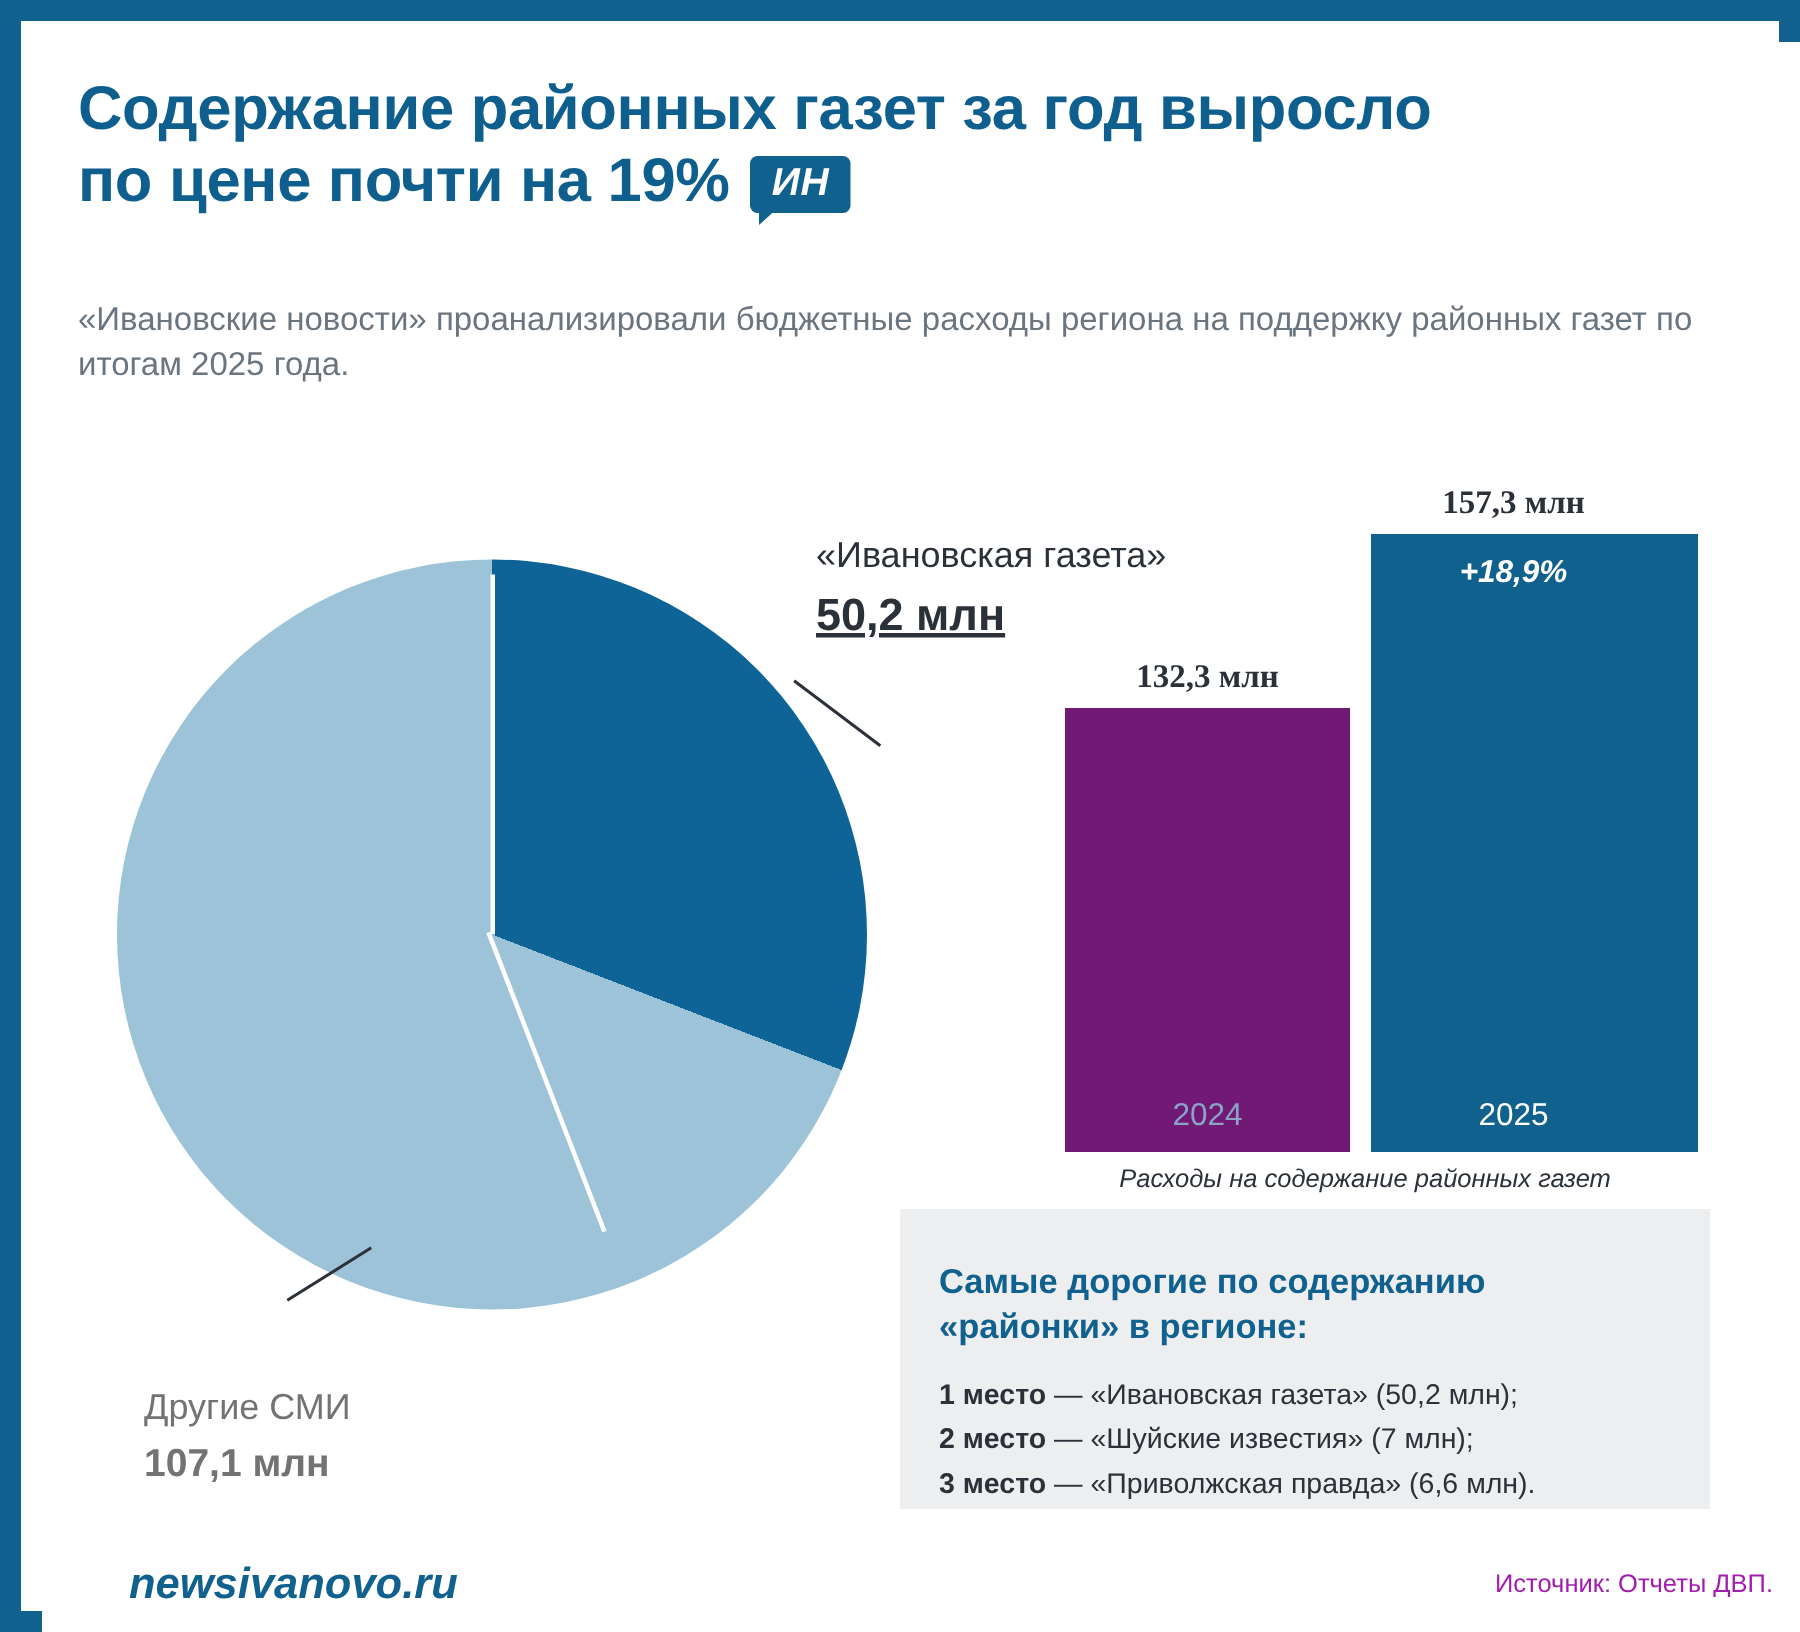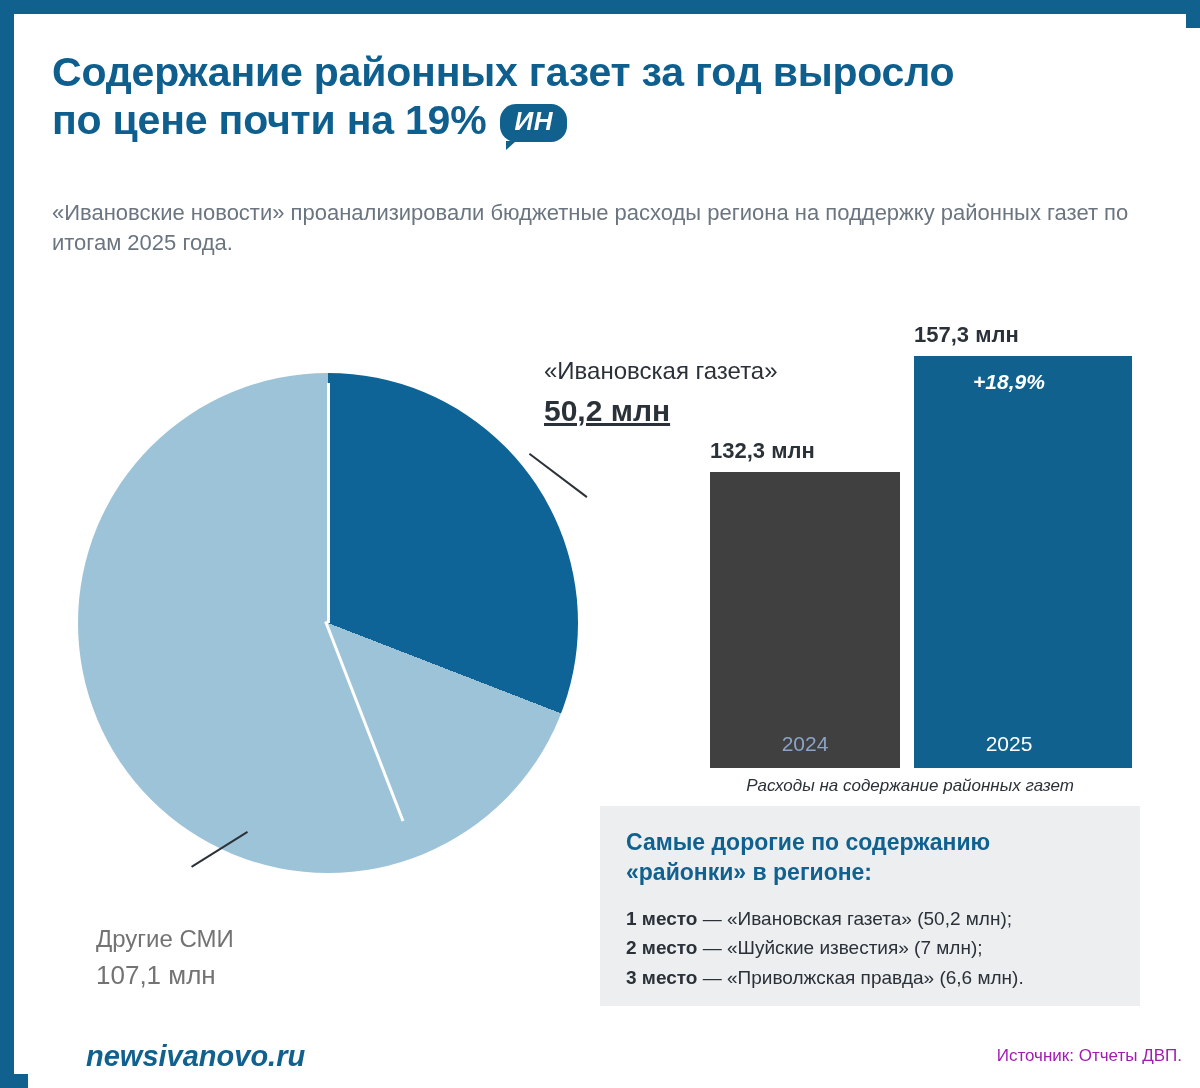--- a/index.html
+++ b/index.html
@@ -53,21 +53,21 @@
   .badge {
     display: inline-block;
     vertical-align: 4px;
     margin-left: 14px;
     background: #11618f;
     color: #ffffff;
     font-size: 26px;
     font-weight: bold;
     font-style: italic;
     padding: 2px 14px 5px 14px;
-    border-radius: 16px;
+    border-radius: 5px;
     position: relative;
     letter-spacing: 0.5px;
     text-align: center;
   }
   .badge:after {
     content: "";
     position: absolute;
     left: 6px;
     bottom: -8px;
     width: 0; height: 0;
@@ -139,21 +139,21 @@
     position: absolute;
     left: 68px;
     top: 858px;
     width: 330px;
     font-size: 24px;
     color: #737373;
     line-height: 1.45;
     margin-top: 36px;
   }
   .lbl-grey .val {
-    font-weight: normal;
+    font-weight: bold;
     font-size: 26px;
     display: block;
   }
   .leader {
     position: absolute;
     background: #2b3138;
     height: 2px;
   }
   .leader1 {
     left: 502px;
@@ -182,33 +182,35 @@
     position: absolute;
     bottom: 0;
     width: 190px;
   }
   .bar-2024 { left: 10px; }
   .bar-2025 { left: 214px; }
   .bar-cap {
     position: absolute;
     left: 0;
     width: 190px;
+    text-align: center;
     font-size: 22px;
     font-weight: bold;
     color: #2b3138;
+    font-family: Liberation Serif, serif;
   }
   .bar-rect {
     position: absolute;
     bottom: 0;
     left: 0;
     width: 190px;
   }
   .bar-rect.y2024 {
     height: 296px;
-    background: #404040;
+    background: #701a75;
   }
   .bar-rect.y2025 {
     height: 412px;
     background: #11618f;
     padding-left: 28px;
   }
   .bar-year {
     position: absolute;
     bottom: 12px;
     left: 0;
@@ -241,21 +243,21 @@
   }
 
   
   .rank-box {
     position: absolute;
     left: 572px;
     top: 778px;
     width: 540px;
     height: 200px;
     background: #eceef0;
-    padding: 22px 26px;
+    padding: 34px 26px;
     box-sizing: border-box;
   }
   .rank-title {
     font-size: 23px;
     font-weight: bold;
     color: #11618f;
     line-height: 1.3;
     margin-bottom: 16px;
   }
   .rank-line {

